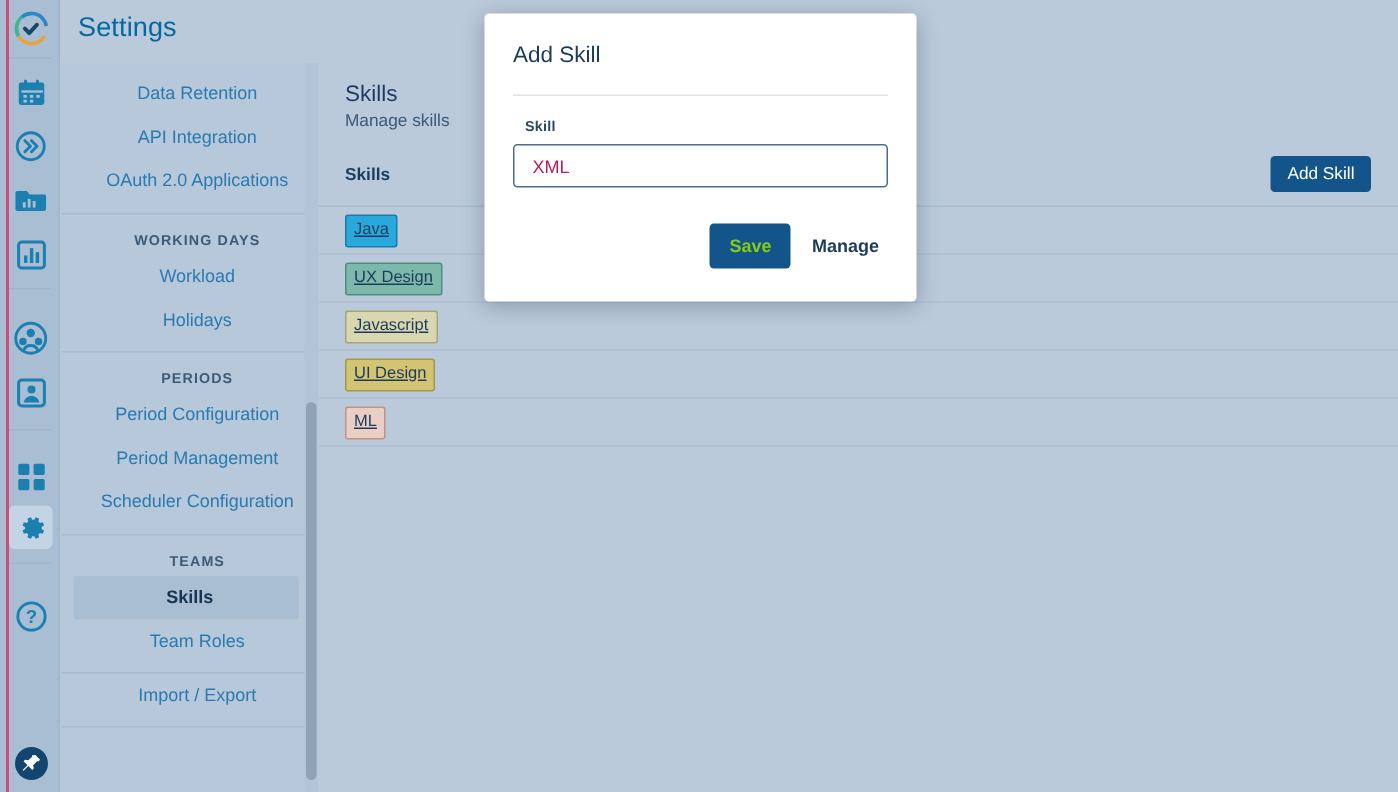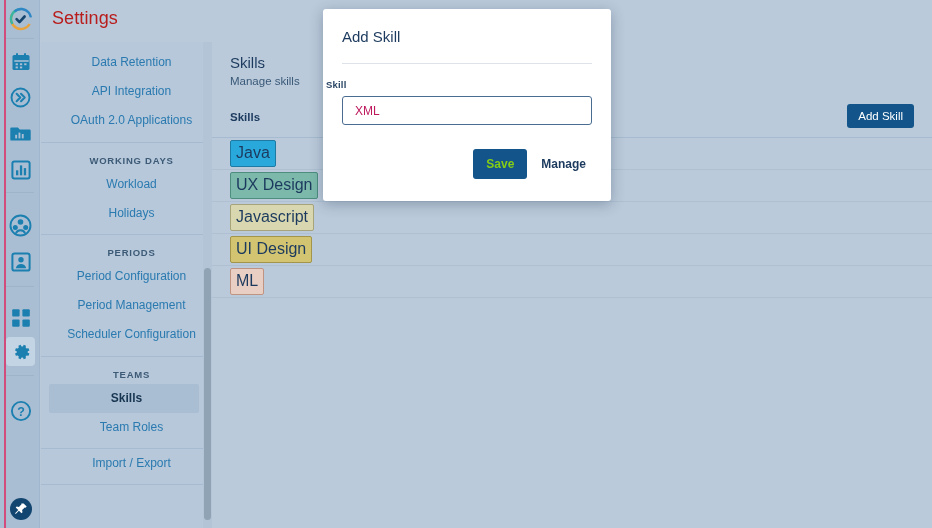--- a/index.html
+++ b/index.html
@@ -40,21 +40,21 @@
   .rail-icon.active { background: #c3d4e4; }
   .rail-icon svg { display: block; }
   .rail-sep {
     position: absolute; left: 6px; width: 28px; height: 1px;
     background: #9db4c9;
   }
 
   
   #settings-title {
     position: absolute; left: 52px; top: 8px;
-    font-size: 18px; color: #b91c1c; letter-spacing: .1px;
+    font-size: 18px; color: #0369a1; letter-spacing: .1px;
   }
   #nav-panel {
     position: absolute; left: 41px; top: 42px;
     width: 169px; height: 486px;
     background: #b6c8da;
     border-right: 1px solid #a4b9cd;
     overflow: hidden;
   }
   .nav-group { border-bottom: 1px solid #a6bbcf; padding-bottom: 6px; text-align: center; }
   .nav-group:first-child { padding-top: 6px; }
@@ -108,47 +108,48 @@
     border: none; border-radius: 3px;
     padding: 6px 11px; cursor: pointer;
   }
 
   .skill-row {
     height: 32px; border-bottom: 1px solid #aec0d2;
     display: flex; align-items: center; padding-left: 18px;
   }
   .tag {
     display: inline-block;
-    font-size: 16px; line-height: 1;
+    font-size: 11px; line-height: 1;
     padding: 4px 5px 5px 5px;
     border-radius: 2px;
     border: 1px solid rgba(0,0,0,.28);
     color: #1c3a5e;
     white-space: nowrap;
+    text-decoration: underline;
   }
 
   
   #modal {
     position: absolute; left: 323px; top: 9px;
     width: 288px; height: 192px;
     background: #fff; border-radius: 3px;
     box-shadow: 0 3px 14px rgba(20,40,70,.30);
     z-index: 40;
   }
   #modal-title {
     font-size: 15px; color: #1c3a5e;
     padding: 19px 0 0 19px;
   }
   #modal-divider {
     height: 1px; background: #dde3e9;
     margin: 18px 19px 0 19px;
   }
   #field-label {
     font-size: 9.5px; font-weight: bold; color: #2b4766;
-    padding: 15px 0 0 3px; letter-spacing: .2px;
+    padding: 15px 0 0 27px; letter-spacing: .2px;
   }
   #skill-input {
     display: block;
     margin: 6px 19px 0 19px;
     width: 250px; height: 29px;
     border: 1px solid #4a6c90; border-radius: 3px;
     font-size: 12px; color: #be185d;
     font-family: "Liberation Sans", sans-serif;
     padding: 0 0 0 12px; outline: none; background: #fff;
   }

